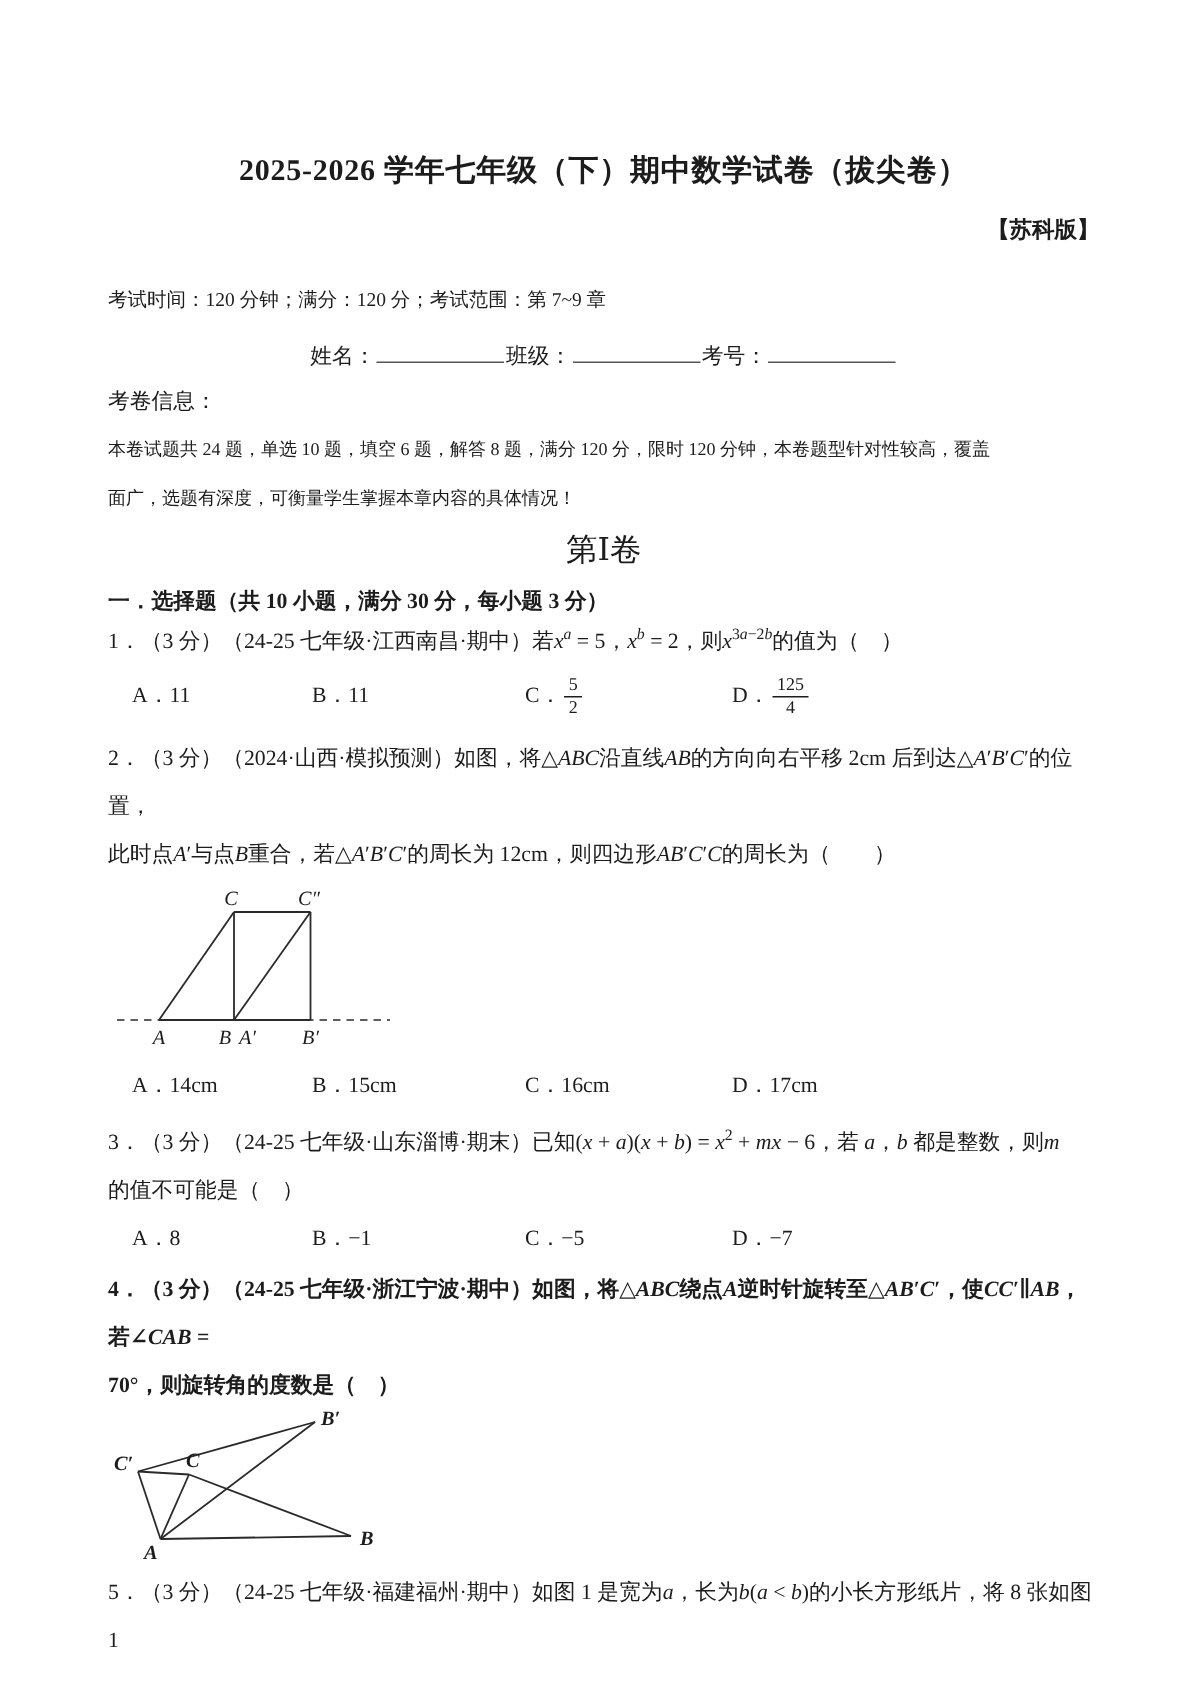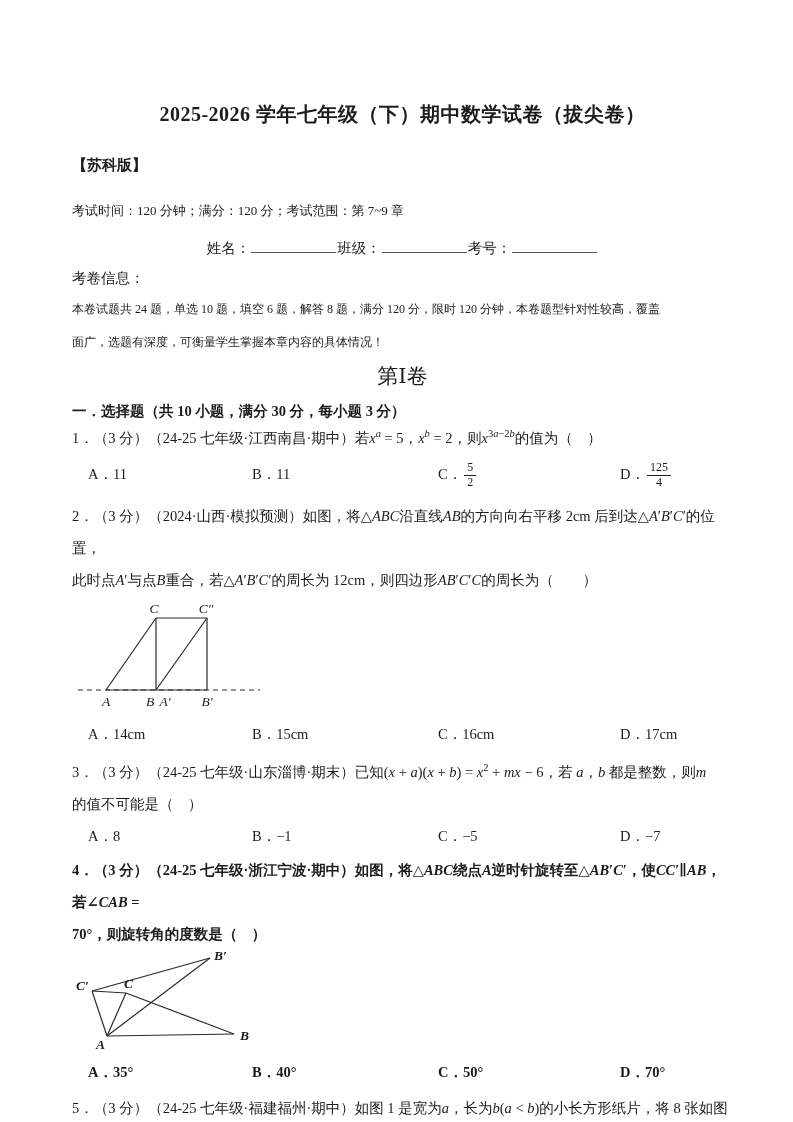--- a/index.html
+++ b/index.html
@@ -7,21 +7,21 @@
     position:relative;
     width:793px;height:1122px;
     background:#ffffff;
     box-sizing:border-box;
     padding:101px 60px 0 72px;
     font-family:"Liberation Serif","DejaVu Serif",serif;
     color:#1c1c1c;
     overflow:hidden;
   }
   .title{margin:0;font-size:20px;line-height:26px;font-weight:bold;text-align:center;letter-spacing:.5px;}
-  .edition{margin-top:30px;font-size:15px;line-height:17px;font-weight:bold;text-align:left;}
+  .edition{margin-top:19px;font-size:15px;line-height:17px;font-weight:bold;text-align:right;}
   .meta{margin-top:28px;font-size:13px;line-height:17px;text-align:left;}
   .namerow{margin-top:18px;font-size:14.5px;line-height:19px;text-align:center;}
   .blank{display:inline-block;width:85px;height:15px;border-bottom:1px solid #555;margin:0 1px;vertical-align:baseline;}
   .info-head{margin-top:11px;font-size:14.5px;line-height:19px;}
   .info-body{margin-top:5px;font-size:12px;line-height:33px;}
   .volume{margin-top:2px;font-size:21px;line-height:30px;font-weight:normal;text-align:center;}
   .section-title{margin-top:9px;font-size:14.5px;line-height:22px;font-weight:bold;}
   .question{margin-top:0;}
   .q-line{font-size:14.5px;line-height:32px;}
   .q1{margin-top:0;}
@@ -29,21 +29,20 @@
   .q3{margin-top:6px;}
   .q4{margin-top:2px;font-weight:bold;}
   .q5{margin-top:4px;}
   .options{
     display:grid;
     grid-template-columns:120px 142px 138px auto;
     align-items:center;
     padding-left:16px;
     font-size:14.5px;
     line-height:32px;
-    gap:44px;
   }
   .options.tall{min-height:40px;}
   .opts-q2{margin-top:6px;}
   .opts-q4{margin-top:4px;}
   sup{font-size:10.5px;line-height:0;}
   i{font-family:"Liberation Serif","DejaVu Serif",serif;}
   .frac{display:inline-flex;flex-direction:column;align-items:center;vertical-align:middle;font-size:12px;line-height:1.15;margin:0 2px;}
   .frac .num{border-bottom:1px solid #1c1c1c;padding:0 3px;}
   .frac .den{padding:0 3px;}
   .fig{display:block;}
@@ -146,25 +145,19 @@
       <line x1="33" y1="88" x2="18" y2="43"></line>
       <line x1="18" y1="43" x2="136" y2="10"></line>
       <line x1="18" y1="43" x2="52" y2="45"></line>
       <text x="140" y="12">B′</text>
       <text x="2" y="42">C′</text>
       <text x="50" y="40">C</text>
       <text x="22" y="101">A</text>
       <text x="166" y="92">B</text>
     </svg>
 
-    <div class="options opts-q4">
-      <span>A．35°</span>
-      <span>B．40°</span>
-      <span>C．50°</span>
-      <span>D．70°</span>
-    </div>
   </div>
 
   <div class="question q5">
     <div class="q-line">5．（3 分）（24-25 七年级·福建福州·期中）如图 1 是宽为<i>a</i>，长为<i>b</i>(<i>a</i> &lt; <i>b</i>)的小长方形纸片，将 8 张如图 1</div>
   </div>
 
 </div>
 
 </body></html>

